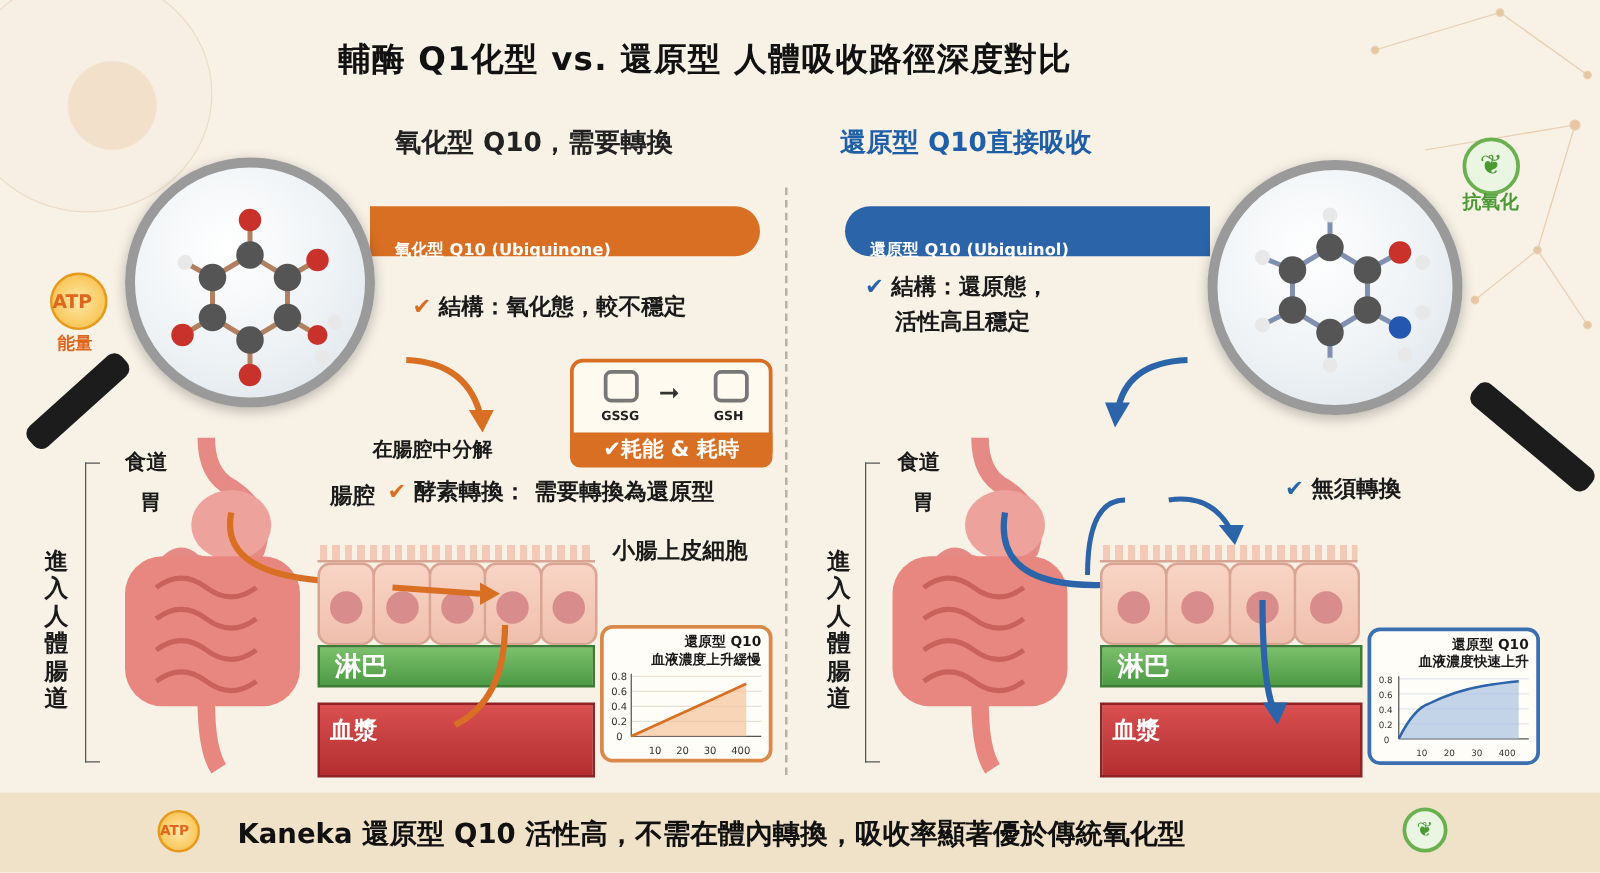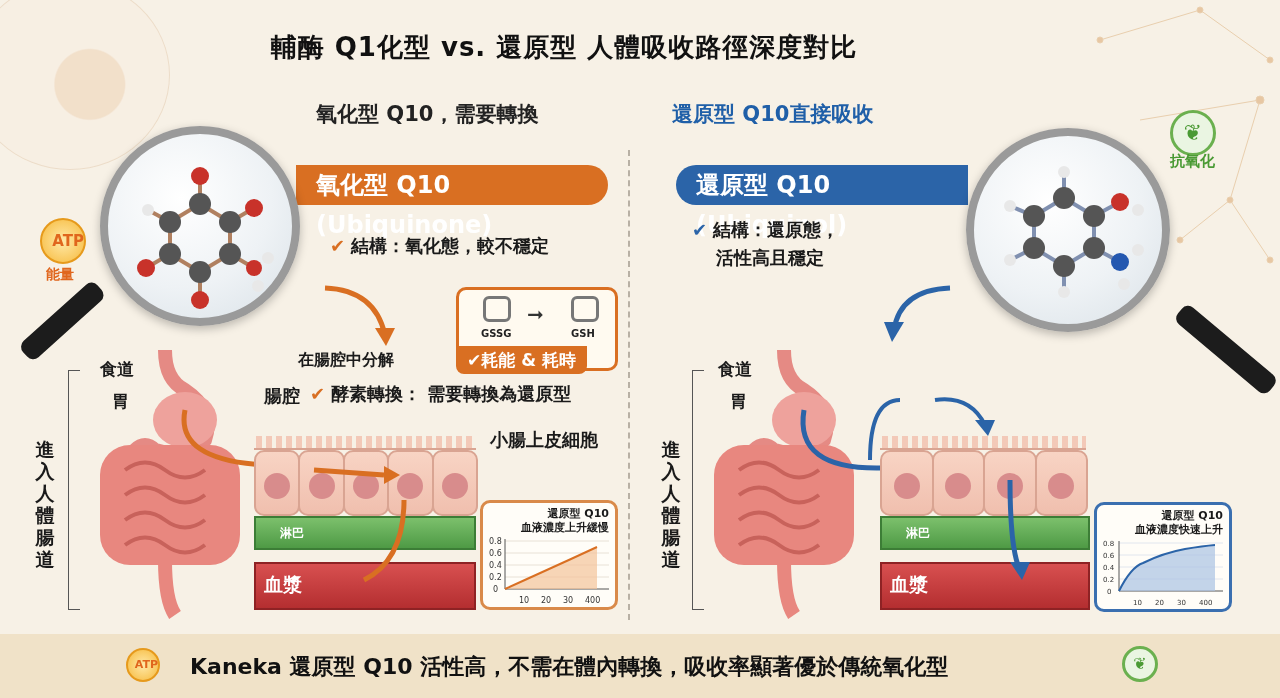--- a/index.html
+++ b/index.html
@@ -3,47 +3,47 @@
 <meta charset="utf-8">
 <style>
 *{box-sizing:border-box;margin:0;padding:0}
 html,body{width:1280px;height:698px;overflow:hidden}
 body{background:#f7f1e6;font-family:"DejaVu Sans","Liberation Sans",sans-serif;color:#1a1a1a;position:relative}
 .abs{position:absolute}
 .title{left:0;width:1128px;top:30px;text-align:center;font-size:26px;font-weight:bold;letter-spacing:1px;color:#111}
 .sub{top:100px;font-size:21px;font-weight:bold}
 .sub-left{left:316px;color:#222}
 .sub-right{left:672px;color:#1f5fa8}
-.pill{height:40px;border-radius:0 20px 20px 0;color:#fff;font-weight:bold;font-size:24px;line-height:40px;padding:0 18px 0 20px}
+.pill{height:40px;border-radius:0 20px 20px 0;color:#fff;font-weight:bold;font-size:13px;line-height:40px;padding:16px 18px 0 20px}
 .pill-orange{left:296px;top:165px;width:312px;background:#d96f22;border-radius:0 20px 20px 0}
 .pill-blue{left:676px;top:165px;width:292px;background:#2b64a8;border-radius:20px 0 0 20px}
 .check-text{font-size:18px;font-weight:bold;color:#1a1a1a;line-height:28px}
 .ck-o{color:#d96f22;margin-right:6px}
 .ck-b{color:#2b64a8;margin-right:6px}
 .divider{left:628px;top:150px;height:470px;border-left:2px dashed #b8b0a4}
 .lens{border-radius:50%;border:8px solid #9a9a9a;background:radial-gradient(circle at 40% 35%,#ffffff 0%,#eef2f5 55%,#d9e1e7 100%);box-shadow:0 3px 10px rgba(0,0,0,.25)}
 .handle{background:#1c1c1c;border-radius:8px;height:22px;transform-origin:left center}
 .lbl{font-size:17px;font-weight:bold;color:#1a1a1a}
 .vert{font-size:19px;font-weight:bold;line-height:22px;width:22px;text-align:center}
 .bracket{border:1.5px solid #555;border-right:none}
 .cells{height:90px;display:flex}
 .cell{flex:1;background:linear-gradient(#f8d4c4,#f0bfae);border:2px solid #d9a492;border-radius:10px;position:relative;margin-right:-2px}
 .cell::after{content:"";position:absolute;width:26px;height:26px;border-radius:50%;background:#d88c8c;left:50%;top:55%;transform:translate(-50%,-50%)}
 .villi{height:14px;background:repeating-linear-gradient(90deg,transparent 0 2px,#f3c9b8 2px 8px,transparent 8px 10px);border-bottom:2px solid #d9a492}
-.lymph{height:34px;background:linear-gradient(#7cc06c,#4e9a45);border:2px solid #3c7d36;color:#fff;font-weight:bold;font-size:12px;line-height:30px;padding-left:24px}
-.plasma{height:48px;background:linear-gradient(#d85050,#b42e30);border:2px solid #8e2224;color:#fff;font-weight:bold;font-size:19px;line-height:40px;padding-left:8px}
+.lymph{height:34px;background:linear-gradient(#7cc06c,#4e9a45);border:2px solid #3c7d36;color:#fff;font-weight:bold;font-size:21px;line-height:30px;padding-left:12px}
+.plasma{height:60px;background:linear-gradient(#d85050,#b42e30);border:2px solid #8e2224;color:#fff;font-weight:bold;font-size:19px;line-height:40px;padding-left:8px}
 .chartbox{background:#fffdf8;border-radius:10px;padding:4px 6px}
 .chart-title{text-align:right;font-size:11px;font-weight:bold;line-height:14px}
 .tick{font-size:8px;color:#333}
 .footer{left:0;top:634px;width:1280px;height:64px;background:#f0e2c8}
 .footer-text{left:190px;top:652px;font-size:22px;font-weight:bold;color:#111}
-.badge-atp{border-radius:50%;background:radial-gradient(circle,#ffe9a8,#f6b93b);border:2px solid #e69a1c;color:#e0661d;font-weight:bold;text-align:right}
+.badge-atp{border-radius:50%;background:radial-gradient(circle,#ffe9a8,#f6b93b);border:2px solid #e69a1c;color:#e0661d;font-weight:bold;text-align:left}
 .badge-leaf{border-radius:50%;border:3px solid #6bb04f;background:#eaf5e2;text-align:center;color:#4a9a34}
 .gssg{left:456px;top:287px;width:162px;height:84px;border:3px solid #d96f22;border-radius:10px;background:#fffaf0}
-.gssg-bar{left:456px;top:346px;width:131px;height:28px;background:#d96f22;border-radius:0 0 8px 8px;color:#fff;font-weight:bold;font-size:17px;line-height:28px;text-align:center}
+.gssg-bar{left:456px;top:346px;width:162px;height:28px;background:#d96f22;border-radius:0 0 8px 8px;color:#fff;font-weight:bold;font-size:17px;line-height:28px;text-align:center}
 .mol-small{font-size:10px;font-weight:bold;color:#222}
 </style>
 </head>
 <body>
 
 <div class="abs" style="left:-30px;top:-20px;width:200px;height:190px;border-radius:50%;border:1px solid #ead8c2;background:radial-gradient(circle at 60% 55%,#f1dcc4 0 22%,#f8efe3 23% 100%);opacity:.8"></div>
 <svg class="abs" style="left:1080px;top:0" width="200" height="340">
   <g stroke="#e9cfae" stroke-width="1" fill="#e7c7a3">
     <line x1="20" y1="40" x2="120" y2="10"></line>
       <line x1="120" y1="10" x2="190" y2="60"></line>
@@ -234,20 +234,21 @@
   </svg>
 </div>
 <div class="abs handle" style="left:1180px;top:300px;width:120px;transform:rotate(40deg)"></div>
 
 <svg class="abs" style="left:880px;top:280px" width="80" height="70">
     <path d="M70 8 Q20 10 14 50" stroke="#2b64a8" stroke-width="5" fill="none"></path>
     <polygon points="4,42 24,42 12,62" fill="#2b64a8"></polygon>
   </svg>
 
 <div class="abs check-text" style="left:1028px;top:378px">
+  <div><span class="ck-b">✔</span><span>無須轉換</span></div>
 </div>
 
 <div class="abs vert" style="left:660px;top:438px">進入人體腸道</div>
 <div class="abs bracket" style="left:692px;top:370px;width:12px;height:240px"></div>
 <div class="abs lbl" style="left:718px;top:358px">食道</div>
 <div class="abs lbl" style="left:730px;top:390px">胃</div>
 <svg class="abs" style="left:706px;top:350px" width="180" height="270">
   <path d="M78 0 Q78 30 98 40 Q128 60 118 90 Q98 110 68 100 Q58 90 48 100" stroke="#e58a84" stroke-width="14" fill="none"></path>
   <ellipse cx="98" cy="70" rx="32" ry="28" fill="#eea29c"></ellipse>
   <rect x="8" y="95" width="140" height="120" rx="30" fill="#e8877f"></rect>

